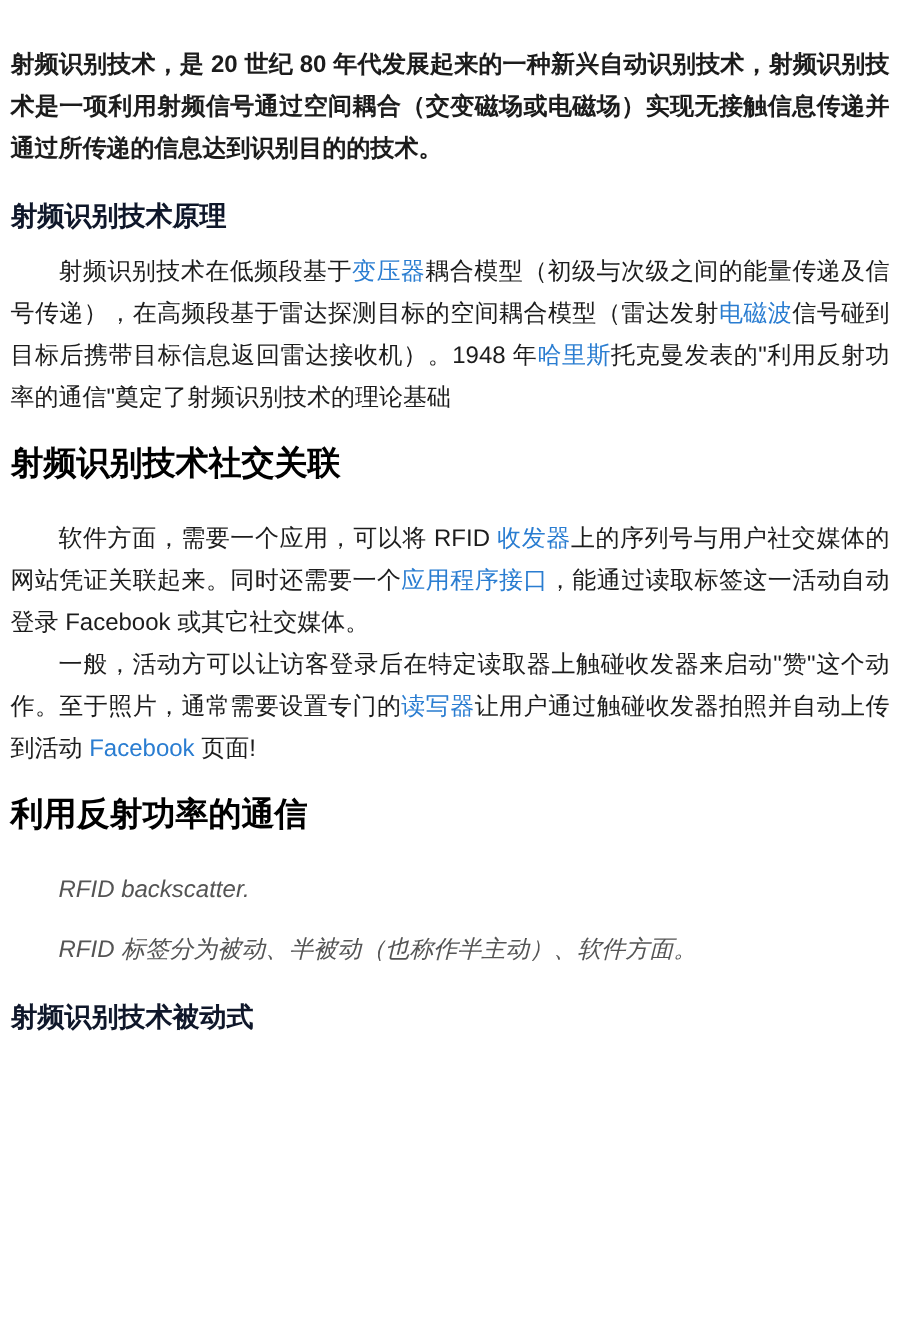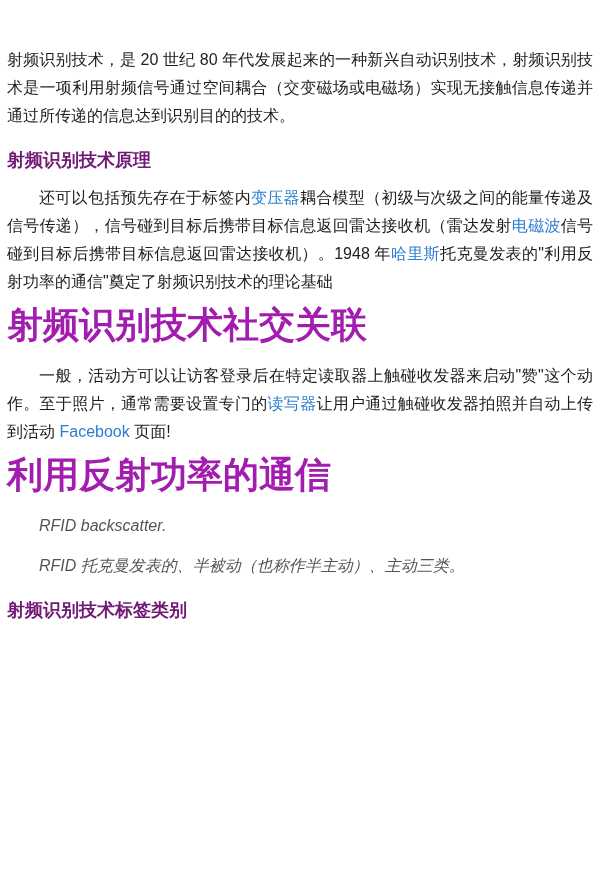--- a/index.html
+++ b/index.html
@@ -22,36 +22,37 @@
   .article{
     padding:30px 7px 5px 7px;
   }
   p.body-para{
     margin:12px 0;
     text-indent:2em;
     text-align:justify;
   }
   p.intro-para{
     text-indent:0;
-    margin-top:16px;
+    margin-top:0;
+    font-weight:bold;
   }
   p.joined{margin-top:0;}
   p.pre-joined{margin-bottom:0;}
   h1.section-heading{
-    font-size:36px;
+    font-size:22px;
     line-height:34px;
     font-weight:bold;
-    color:#a21caf;
+    color:#000000;
     margin:10px 0 20px 0;
   }
   h2.sub-heading{
     font-size:18px;
     line-height:24px;
     font-weight:bold;
-    color:#701a75;
+    color:#0f172a;
     margin:18px 0 12px 0;
   }
   p.caption-para{
     color:var(--muted);
     margin:12px 0;
     text-indent:2em;
     font-style:italic;
   }
   a.inline-link{
     color:var(--link);
@@ -62,30 +63,31 @@
 </style>
 </head>
 <body>
 
 <div class="article">
 
   <p class="body-para intro-para"><span>射频识别技术，是 20 世纪 80 年代发展起来的一种新兴自动识别技术，射频识别技术是一项利用射频信号通过空间耦合（交变磁场或电磁场）实现无接触信息传递并通过所传递的信息达到识别目的的技术。</span></p>
 
   <h2 class="sub-heading">射频识别技术原理</h2>
 
-  <p class="body-para"><span>还可以包括预先存在于标签内</span><a class="inline-link">变压器</a><span>耦合模型（初级与次级之间的能量传递及信号传递），信号碰到目标后携带目标信息返回雷达接收机（雷达发射</span><a class="inline-link">电磁波</a><span>信号碰到目标后携带目标信息返回雷达接收机）。1948 年</span><a class="inline-link">哈里斯</a><span>托克曼发表的"利用反射功率的通信"奠定了射频识别技术的理论基础</span></p>
+  <p class="body-para"><span>射频识别技术在低频段基于</span><a class="inline-link">变压器</a><span>耦合模型（初级与次级之间的能量传递及信号传递），在高频段基于雷达探测目标的空间耦合模型（雷达发射</span><a class="inline-link">电磁波</a><span>信号碰到目标后携带目标信息返回雷达接收机）。1948 年</span><a class="inline-link">哈里斯</a><span>托克曼发表的"利用反射功率的通信"奠定了射频识别技术的理论基础</span></p>
 
   <h1 class="section-heading">射频识别技术社交关联</h1>
 
 
+  <p class="body-para pre-joined"><span>软件方面，需要一个应用，可以将 RFID </span><a class="inline-link">收发器</a><span>上的序列号与用户社交媒体的网站凭证关联起来。同时还需要一个</span><a class="inline-link">应用程序接口</a><span>，能通过读取标签这一活动自动登录 Facebook 或其它社交媒体。</span></p>
 
   <p class="body-para joined"><span>一般，活动方可以让访客登录后在特定读取器上触碰收发器来启动"赞"这个动作。至于照片，通常需要设置专门的</span><a class="inline-link">读写器</a><span>让用户通过触碰收发器拍照并自动上传到活动 </span><a class="inline-link">Facebook</a><span> 页面!</span></p>
 
   <h1 class="section-heading">利用反射功率的通信</h1>
 
   <p class="caption-para">RFID backscatter.</p>
 
-  <p class="caption-para">RFID 托克曼发表的、半被动（也称作半主动）、主动三类。</p>
+  <p class="caption-para">RFID 标签分为被动、半被动（也称作半主动）、软件方面。</p>
 
-  <h2 class="sub-heading">射频识别技术标签类别</h2>
+  <h2 class="sub-heading">射频识别技术被动式</h2>
 
 
 </div>
 
 </body></html>

